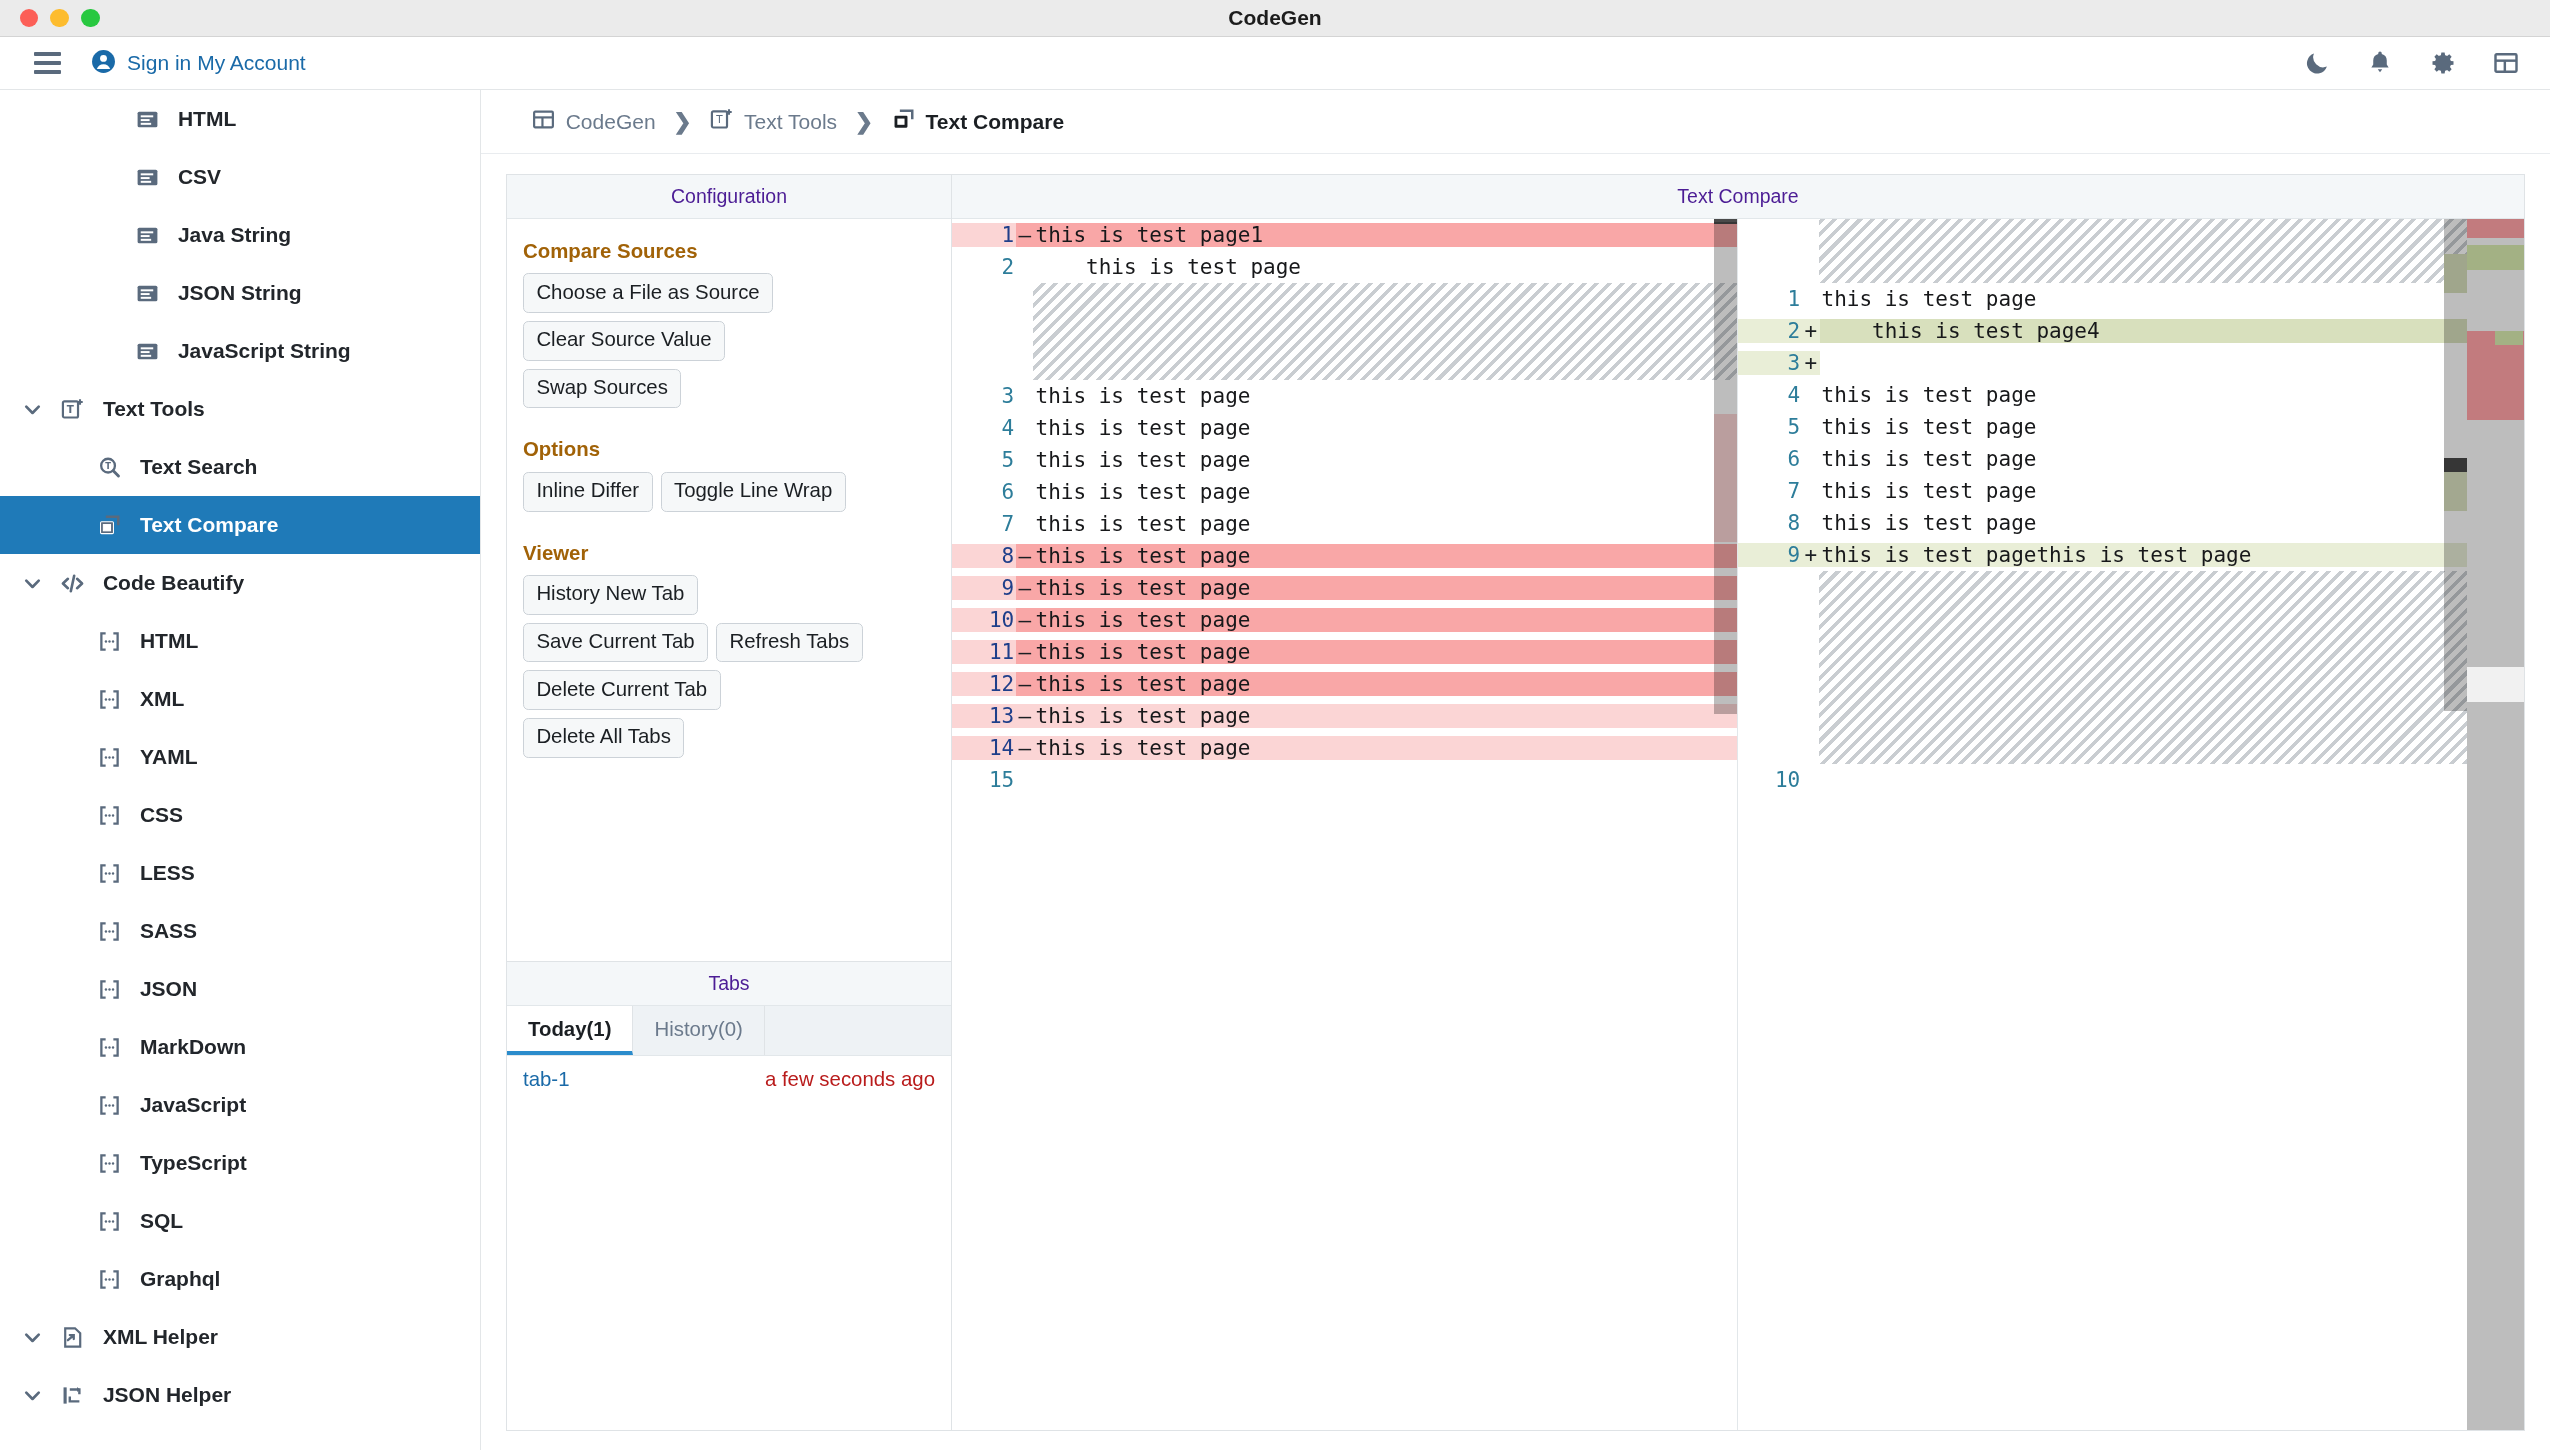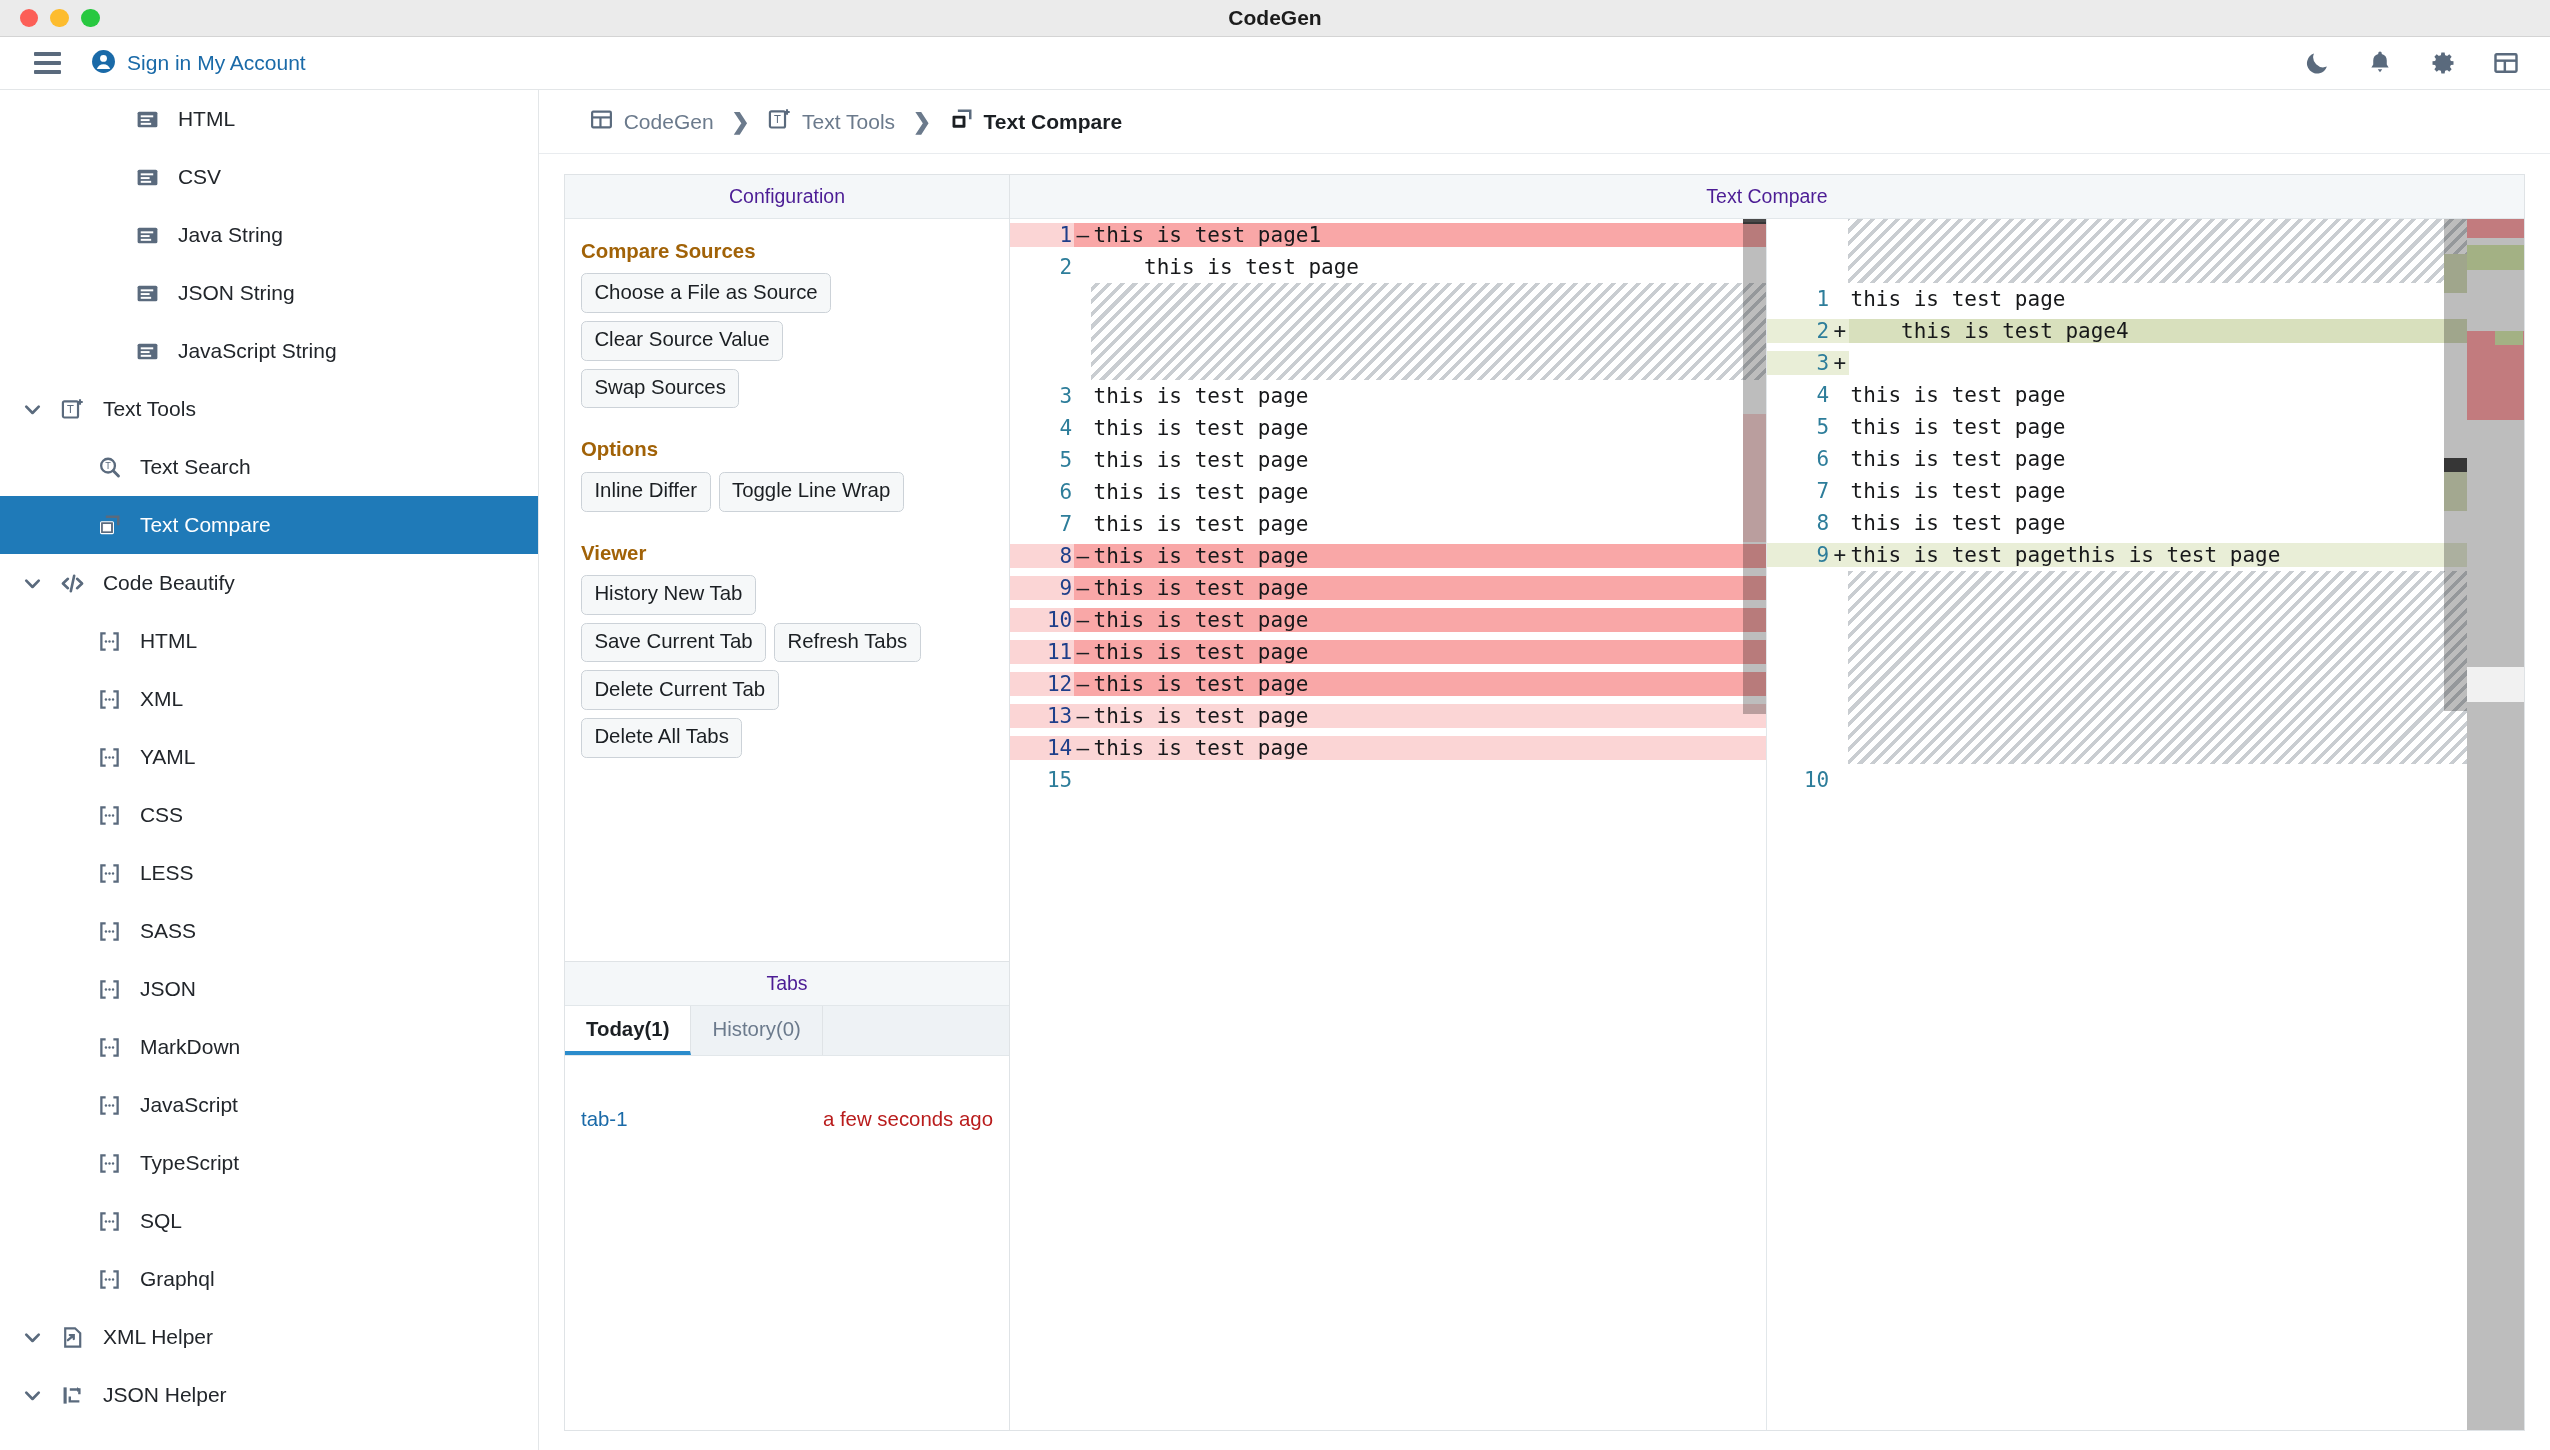--- a/index.html
+++ b/index.html
@@ -48,26 +48,27 @@
   .signin .label { font-size: 21px; color: #1a6aa8; }
   .appbar-spacer { flex: 1; }
   .appbar-icons { display: flex; align-items: center; gap: 35px; }
   .appbar-icons svg { display: block; cursor: pointer; }
 
   
   .body-wrap { display: flex; height: calc(1450px - 37px - 53px); }
 
   
   .sidebar {
-    width: 539px;
+    width: 481px;
     background: #ffffff;
     border-right: 0.9px solid #e3e6e8;
     overflow: hidden;
     position: relative;
     flex: none;
+    font-weight: bold;
   }
   .nav-item {
     display: flex; align-items: center;
     height: 58px;
     font-size: 21px;
     color: #22262b;
     cursor: pointer;
     white-space: nowrap;
   }
   .nav-item .chev {
@@ -163,21 +164,21 @@
     background: #eef2f5;
     border-right: 0.9px solid #dfe3e6;
     cursor: pointer;
   }
   .tabbtn.active {
     background: #ffffff; color: #1b1f23; font-weight: bold;
     border-bottom: 4.4px solid #2b8ccc;
     margin-bottom: -0.9px;
   }
   .tabstrip-fill { flex: 1; background: #eef2f5; }
-  .tab-list { background: #fff; flex: 1; margin-top: 40px; }
+  .tab-list { background: #fff; flex: 1; }
   .tab-row {
     display: flex; justify-content: space-between; align-items: center;
     padding: 12.4px 16px 8.9px 16px;
     font-size: 20.4px;
     cursor: pointer;
   }
   .tab-row .name { color: #1a6aa8; }
   .tab-row .time { color: #b91c1c; }
 
   

